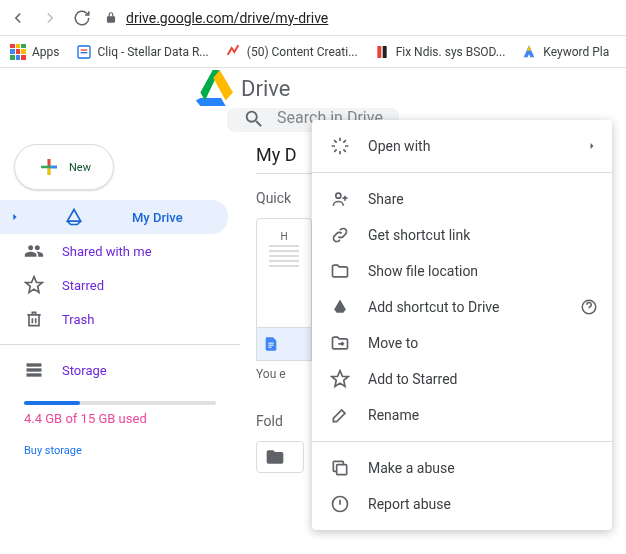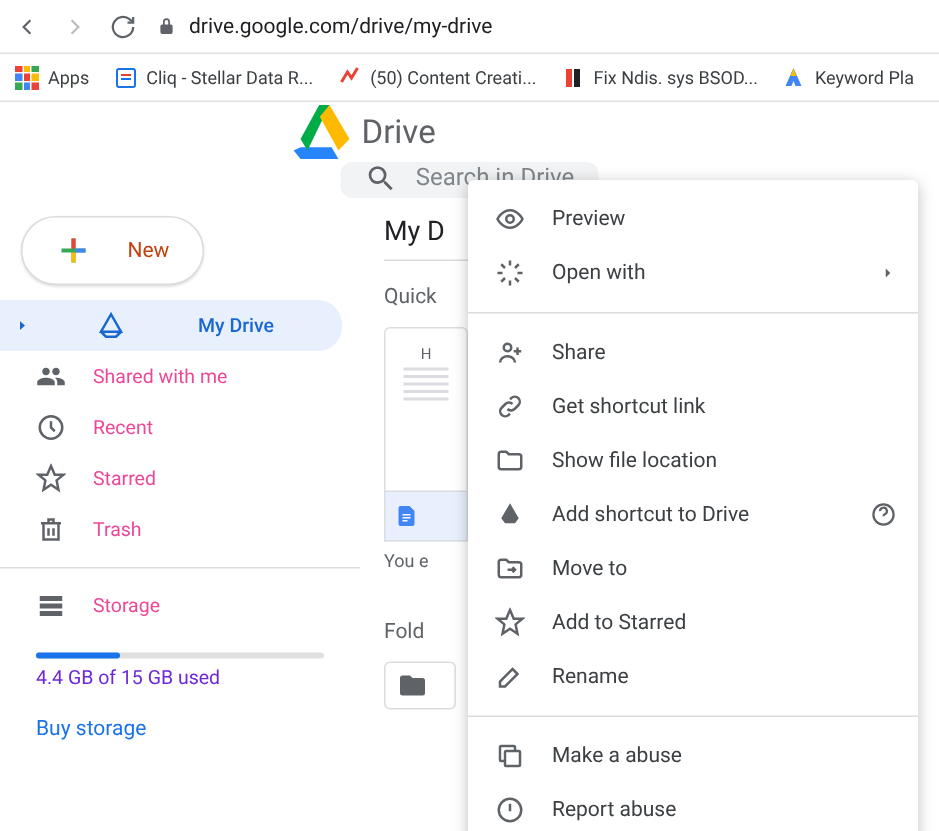--- a/index.html
+++ b/index.html
@@ -1,21 +1,21 @@
 <!DOCTYPE html>
 <html><head>
 <meta charset="utf-8">
 <style>
 * { margin: 0; padding: 0; box-sizing: border-box; font-family: 'Google Sans', Roboto, Arial, sans-serif; }
 body { width: 626px; height: 554px; overflow: hidden; background: #fff; position: relative; }
 
 .browser-bar { height: 36px; background: #fff; border-bottom: 1px solid #e0e0e0; display: flex; align-items: center; padding: 0 8px; gap: 12px; }
 .nav-arrow { width: 20px; height: 20px; display: flex; align-items: center; justify-content: center; color: #5f6368; }
 .nav-arrow.disabled { color: #bdbdbd; }
-.url-box { display: flex; align-items: center; gap: 8px; color: #202124; font-size: 14px; }
+.url-box { display: flex; align-items: center; gap: 8px; color: #202124; font-size: 14px; text-decoration: underline; }
 .lock-icon { width: 14px; height: 14px; }
 
 .bookmarks-bar { height: 32px; background: #fff; border-bottom: 1px solid #e0e0e0; display: flex; align-items: center; padding: 0 10px; gap: 16px; font-size: 12px; color: #3c4043; }
 .bm-item { display: flex; align-items: center; gap: 6px; white-space: nowrap; }
 .bm-icon { width: 16px; height: 16px; }
 .apps-grid { width: 16px; height: 16px; display: grid; grid-template-columns: repeat(3,1fr); gap: 1px; }
 .apps-grid div { background: #5f6368; }
 .apps-grid div:nth-child(1){background:#ea4335;} .apps-grid div:nth-child(2){background:#fbbc04;} .apps-grid div:nth-child(3){background:#34a853;}
 .apps-grid div:nth-child(4){background:#4285f4;} .apps-grid div:nth-child(5){background:#ea4335;} .apps-grid div:nth-child(6){background:#fbbc04;}
 .apps-grid div:nth-child(7){background:#34a853;} .apps-grid div:nth-child(8){background:#4285f4;} .apps-grid div:nth-child(9){background:#ea4335;}
@@ -23,34 +23,34 @@
 .header { height: 64px; display: flex; align-items: center; padding: 0 16px; flex-direction: column; }
 .logo-area { display: flex; align-items: center; gap: 8px; width: 240px; }
 .drive-logo { width: 40px; height: 40px; }
 .drive-title { font-size: 22px; color: #5f6368; }
 .search-area { flex: 1; display: flex; background: #f1f3f4; border-radius: 8px; height: 46px; padding: 0 16px; gap: 12px; }
 .search-input-text { color: #80868b; font-size: 16px; }
 
 .main { display: flex; height: calc(554px - 36px - 32px - 64px); }
 
 .sidebar { width: 240px; padding: 8px 0; }
-.new-btn { margin: 4px 14px 10px; background: #fff; border: 1px solid #dadce0; border-radius: 24px; padding: 10px 22px; display: flex; align-items: center; gap: 24px; box-shadow: 0 1px 2px rgba(0,0,0,0.15); font-size: 14px; color: #c2410c; width: fit-content; }
+.new-btn { margin: 4px 14px 10px; background: #fff; border: 1px solid #dadce0; border-radius: 24px; padding: 10px 22px; display: flex; align-items: center; gap: 8px; box-shadow: 0 1px 2px rgba(0,0,0,0.15); font-size: 11px; color: #14532d; width: fit-content; }
 .plus-icon { width: 24px; height: 24px; }
 .side-items { margin-top: 8px; }
-.side-item { display: flex; align-items: center; gap: 18px; padding: 6px 24px; font-size: 13px; color: #ec4899; border-radius: 0 16px 16px 0; margin-right: 12px; height: 34px; }
+.side-item { display: flex; align-items: center; gap: 18px; padding: 6px 24px; font-size: 13px; color: #6d28d9; border-radius: 0 16px 16px 0; margin-right: 12px; height: 34px; }
 .side-item.active { background: #e8f0fe; color: #1967d2; font-weight: 500; gap: 48px; }
 .side-item .chev { width: 10px; margin-left: -14px; margin-right: -4px; }
 .side-icon { width: 20px; height: 20px; flex-shrink: 0; }
 
 .divider { height: 1px; background: #dadce0; margin: 8px 0; }
 .storage-section { padding: 6px 24px; font-size: 13px; color: #5f6368; }
 .storage-meter { height: 4px; background: #e0e0e0; border-radius: 2px; margin: 8px 0 6px; position: relative; }
 .storage-fill { height: 100%; background: #1a73e8; border-radius: 2px; }
-.storage-text { font-size: 13px; color: #6d28d9; }
-.buy-link { display: block; margin-top: 18px; color: #1a73e8; font-size: 14px; }
+.storage-text { font-size: 13px; color: #ec4899; }
+.buy-link { display: block; margin-top: 18px; color: #1a73e8; font-size: 11px; }
 
 .content { flex: 1; padding: 12px 16px; }
 .my-drive-header { font-size: 18px; color: #202124; padding-bottom: 8px; border-bottom: 1px solid #dadce0; }
 .quick-label { font-size: 14px; color: #5f6368; margin-top: 16px; }
 .file-card { margin-top: 12px; width: 56px; display: flex; flex-direction: column; }
 .file-thumb { height: 110px; background: #fff; border: 1px solid #dadce0; border-radius: 4px 4px 0 0; padding: 12px; display: flex; flex-direction: column; gap: 3px; }
 .thumb-line { height: 2px; background: #dadce0; }
 .file-footer { background: #e8f0fe; padding: 8px 6px; display: flex; align-items: center; gap: 6px; border: 1px solid #dadce0; border-top: none; }
 .doc-icon { width: 16px; height: 16px; }
 .file-sub { font-size: 12px; color: #5f6368; margin-top: 6px; }
@@ -179,27 +179,20 @@
         <span>My Drive</span>
       </div>
       <div class="side-item">
         <svg class="side-icon" viewBox="0 0 24 24" fill="#5f6368">
             <path d="M16 11c1.66 0 3-1.34 3-3s-1.34-3-3-3-3 1.34-3 3 1.34 3 3 3zm-8 0c1.66 0 3-1.34 3-3S9.66 5 8 5 5 6.34 5 8s1.34 3 3 3zm0 2c-2.33 0-7 1.17-7 3.5V19h14v-2.5c0-2.33-4.67-3.5-7-3.5zm8 0c-.29 0-.62.02-.97.05 1.16.84 1.97 1.97 1.97 3.45V19h6v-2.5c0-2.33-4.67-3.5-7-3.5z"></path>
           </svg>
         <span>Shared with me</span>
       </div>
       <div class="side-item">
         <svg class="side-icon" viewBox="0 0 24 24" fill="none" stroke="#5f6368" stroke-width="2">
-            <circle cx="12" cy="12" r="9"></circle>
-            <path d="M12 7v5l3 3"></path>
-          </svg>
-        <span>Recent</span>
-      </div>
-      <div class="side-item">
-        <svg class="side-icon" viewBox="0 0 24 24" fill="none" stroke="#5f6368" stroke-width="2">
             <path d="M12 2l3 7h7l-5.5 4.5L18 21l-6-4-6 4 1.5-7.5L2 9h7z"></path>
           </svg>
         <span>Starred</span>
       </div>
       <div class="side-item">
         <svg class="side-icon" viewBox="0 0 24 24" fill="none" stroke="#5f6368" stroke-width="2">
             <path d="M6 7h12v13H6zM4 7h16M10 4h4v3h-4zM10 11v6M14 11v6"></path>
           </svg>
         <span>Trash</span>
       </div>
@@ -249,27 +242,20 @@
       <svg width="20" height="20" viewBox="0 0 24 24" fill="#5f6368">
           <path d="M10 4H4a2 2 0 0 0-2 2v12a2 2 0 0 0 2 2h16a2 2 0 0 0 2-2V8a2 2 0 0 0-2-2h-8l-2-2z"></path>
         </svg>
     </div>
   </div>
 </div>
 
 <div class="context-menu">
   <div class="menu-item">
     <svg class="menu-icon" viewBox="0 0 24 24" fill="none" stroke="#5f6368" stroke-width="2">
-        <path d="M2 12s3.5-7 10-7 10 7 10 7-3.5 7-10 7-10-7-10-7z"></path>
-        <circle cx="12" cy="12" r="3"></circle>
-      </svg>
-    <span>Preview</span>
-  </div>
-  <div class="menu-item">
-    <svg class="menu-icon" viewBox="0 0 24 24" fill="none" stroke="#5f6368" stroke-width="2">
         <path d="M12 2v4M12 18v4M2 12h4M18 12h4M5 5l3 3M16 16l3 3M5 19l3-3M16 8l3-3"></path>
       </svg>
     <span>Open with</span>
     <svg class="menu-arrow" width="12" height="12" viewBox="0 0 24 24" fill="#5f6368">
         <path d="M9 6l6 6-6 6z"></path>
       </svg>
   </div>
   <div class="menu-div"></div>
   <div class="menu-item">
     <svg class="menu-icon" viewBox="0 0 24 24" fill="none" stroke="#5f6368" stroke-width="2">

